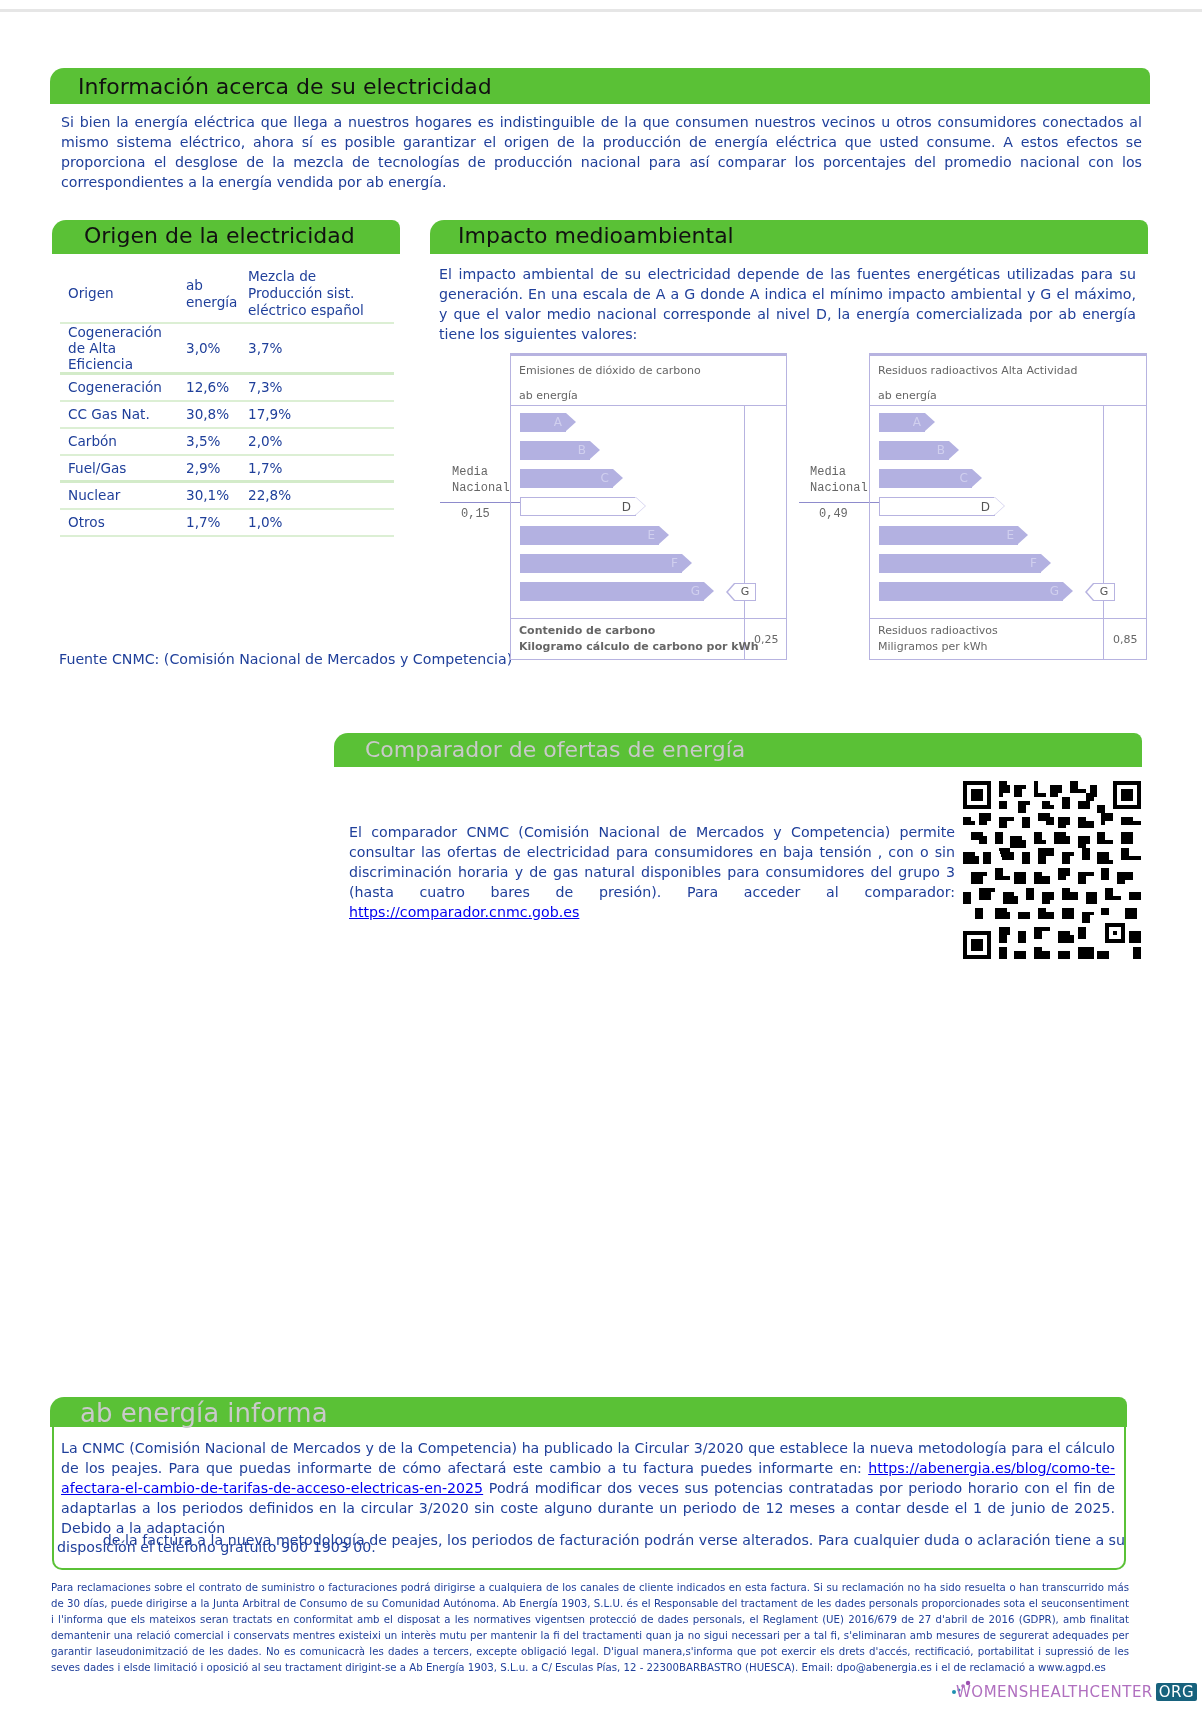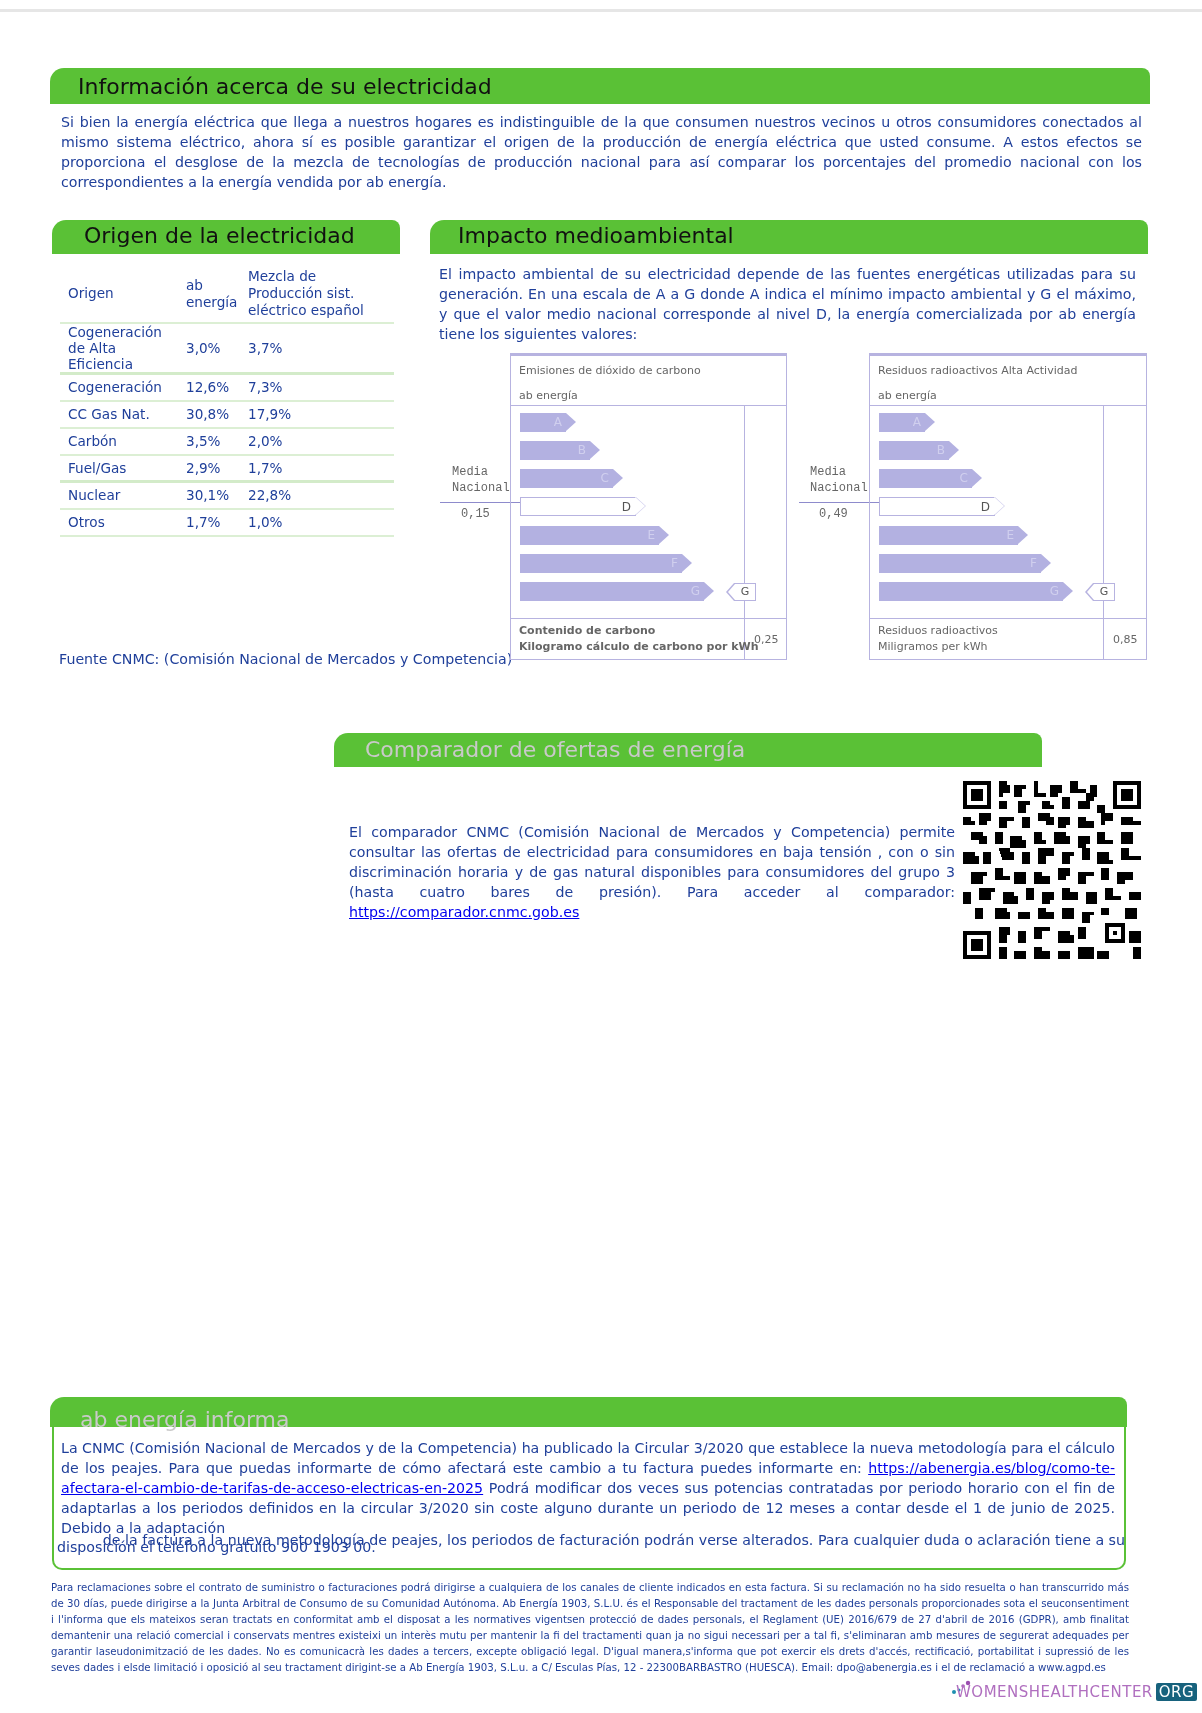--- a/index.html
+++ b/index.html
@@ -192,21 +192,21 @@
       <span class="blabel">G</span>
     </div>
   <div class="marker" style="left:223px; top:227px;">G</div>
   <div class="foot-lbl" style="left:8px; top:267px;">
     <div>Residuos radioactivos</div>
     <div>Miligramos per kWh</div>
   </div>
   <div class="foot-val" style="left:243px; top:277px;">0,85</div>
 </div>
 
-<div class="green-head" style="left:334px; top:733px; width:708px; height:34px;">
+<div class="green-head" style="left:334px; top:733px; width:808px; height:34px;">
   <span class="ttl" style="left:31px; top:4px; font-size:22px; color:#c9c9c9;">Comparador de ofertas de energía</span>
 </div>
 <div class="txt j-last" style="left:349px; top:822px; width:606px;">El comparador CNMC (Comisión Nacional de Mercados y Competencia) permite consultar las ofertas de electricidad para consumidores en baja tensión , con o sin discriminación horaria y de gas natural disponibles para consumidores del grupo 3 (hasta cuatro bares de presión). Para acceder al comparador:</div>
 <a class="lnk txt" href="#" style="left:349px; top:902px; text-align:right; color:#0000ee; text-decoration:underline;">https://comparador.cnmc.gob.es</a>
 
 <svg class="qr" viewBox="0 0 45 45" shape-rendering="crispEdges">
   <rect width="45" height="45" fill="#fff"></rect>
   <g fill="#000">
     <rect x="0" y="0" width="7" height="7"></rect>
       <rect x="1" y="1" width="5" height="5" fill="#fff"></rect>
@@ -222,21 +222,21 @@
       <rect x="38" y="38" width="1" height="1"></rect>
     <path d="M9 0h2v1h1v2h-2v1h-1zM13 1h3v1h-1v2h-2zM18 0h1v3h2v1h-3zM22 1h3v2h-1v1h-2zM27 0h2v2h2v1h-4zM32 1h2v3h-1v1h-2v-2h1zM9 5h2v2h-2zM14 5h3v1h-1v2h-2zM20 5h2v1h1v1h-3zM25 4h2v3h-2zM29 5h3v2h-3zM34 6h2v2h-2z"></path>
     <path d="M0 9h2v1h1v1h-3zM4 8h3v2h-1v1h-2zM9 9h4v1h-2v2h-2zM15 9h2v3h-2zM19 8h3v1h1v2h-2v-1h-2zM24 9h3v2h-1v1h-2zM29 9h2v1h2v2h-4zM35 8h3v2h-2v1h-1zM40 9h3v1h2v1h-5zM2 13h3v1h1v2h-2v-1h-2zM8 13h2v3h-2zM12 14h3v1h1v2h-4zM18 13h2v2h1v1h-3zM23 13h3v1h1v2h-4zM29 14h3v2h-1v1h-2zM34 13h2v2h2v1h-4zM40 13h3v3h-3z"></path>
     <path d="M0 18h3v1h1v2h-4zM5 18h2v3h-2zM9 17h3v1h1v2h-3zM15 18h2v3h-2zM19 17h4v2h-2v2h-2zM25 18h3v1h-1v2h-2zM30 17h2v3h-2zM34 18h3v2h1v1h-4zM40 17h2v2h3v1h-5zM2 23h4v1h-1v2h-3zM8 22h2v2h2v1h-4zM13 23h3v3h-3zM18 23h2v1h2v2h-4zM24 22h3v2h-1v1h-2zM29 23h4v1h-2v2h-2zM35 22h2v3h-2zM39 23h4v2h-2v1h-2z"></path>
     <path d="M0 28h2v3h-2zM4 27h4v1h-1v2h-3zM10 28h3v1h1v2h-4zM16 27h2v3h-2zM20 28h3v2h-1v1h-2zM25 27h2v1h2v2h-4zM31 28h3v3h-3zM36 27h2v2h2v1h-4zM42 28h3v2h-3zM3 32h2v3h-2zM8 32h3v1h1v2h-4zM14 33h3v2h-3zM19 32h2v1h2v2h-4zM25 32h3v3h-3zM30 33h3v1h-1v2h-2zM35 32h2v2h-2zM41 32h3v3h-3z"></path>
     <path d="M9 37h3v2h-1v2h-2zM14 38h2v3h-2zM18 37h4v1h-2v2h-2zM24 38h3v1h1v2h-4zM29 37h2v3h-2zM9 42h2v3h-2zM13 43h3v2h-3zM18 42h2v1h2v2h-4zM24 43h3v2h-3zM29 42h4v3h-4zM42 38h3v3h-3zM43 42h2v3h-2zM34 43h3v2h-3z"></path>
   </g>
 </svg>
 
 <div class="green-head" style="left:50px; top:1397px; width:1077px; height:30px;">
-  <span class="ttl" style="left:30px; top:10px; font-size:22px; color:#c9c9c9;">ab energía informa</span>
+  <span class="ttl" style="left:30px; top:1px; font-size:26px; color:#c9c9c9;">ab energía informa</span>
 </div>
 <div class="inform-box"></div>
 <div class="txt" style="left:61px; top:1438px; width:1054px; font-size:14.2px; text-align:justify;">
   <span>La CNMC (Comisión Nacional de Mercados y de la Competencia) ha publicado la Circular 3/2020 que establece la nueva metodología para el cálculo de los peajes. Para que puedas informarte de cómo afectará este cambio a tu factura puedes informarte en: </span><a class="lnk" href="#">https://abenergia.es/blog/como-te-afectara-el-cambio-de-tarifas-de-acceso-electricas-en-2025</a><span> Podrá modificar dos veces sus potencias contratadas por periodo horario con el fin de adaptarlas a los periodos definidos en la circular 3/2020 sin coste alguno durante un periodo de 12 meses a contar desde el 1 de junio de 2025. Debido a la adaptación</span>
 </div>
 <div class="txt" style="left:71px; top:1530px; width:1054px; text-align:right;">de la factura a la nueva metodología de peajes, los periodos de facturación podrán verse alterados. Para cualquier duda o aclaración tiene a su</div>
 <div class="txt" style="left:57px; top:1540px; width:1054px; text-align:left; line-height:14px;">disposición el teléfono gratuito 900 1903 00.</div>
 
 <div class="legal">Para reclamaciones sobre el contrato de suministro o facturaciones podrá dirigirse a cualquiera de los canales de cliente indicados en esta factura. Si su reclamación no ha sido resuelta o han transcurrido más de 30 días, puede dirigirse a la Junta Arbitral de Consumo de su Comunidad Autónoma. Ab Energía 1903, S.L.U. és el Responsable del tractament de les dades personals proporcionades sota el seuconsentiment i l'informa que els mateixos seran tractats en conformitat amb el disposat a les normatives vigentsen protecció de dades personals, el Reglament (UE) 2016/679 de 27 d'abril de 2016 (GDPR), amb finalitat demantenir una relació comercial i conservats mentres existeixi un interès mutu per mantenir la fi del tractamenti quan ja no sigui necessari per a tal fi, s'eliminaran amb mesures de segurerat adequades per garantir laseudonimització de les dades. No es comunicacrà les dades a tercers, excepte obligació legal. D'igual manera,s'informa que pot exercir els drets d'accés, rectificació, portabilitat i supressió de les seves dades i elsde limitació i oposició al seu tractament dirigint-se a Ab Energía 1903, S.L.u. a C/ Esculas Pías, 12 - 22300BARBASTRO (HUESCA). Email: dpo@abenergia.es i el de reclamació a www.agpd.es</div>
 

